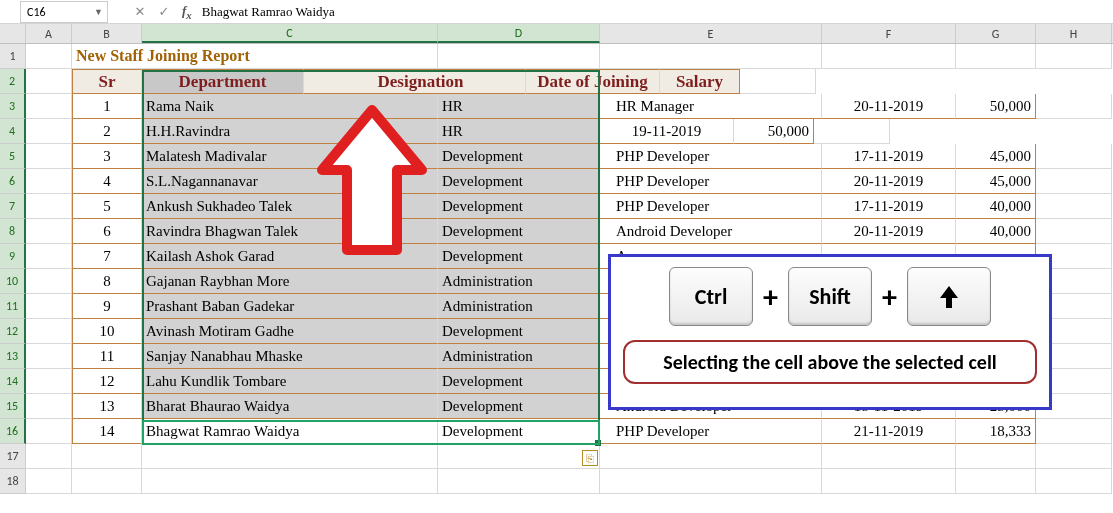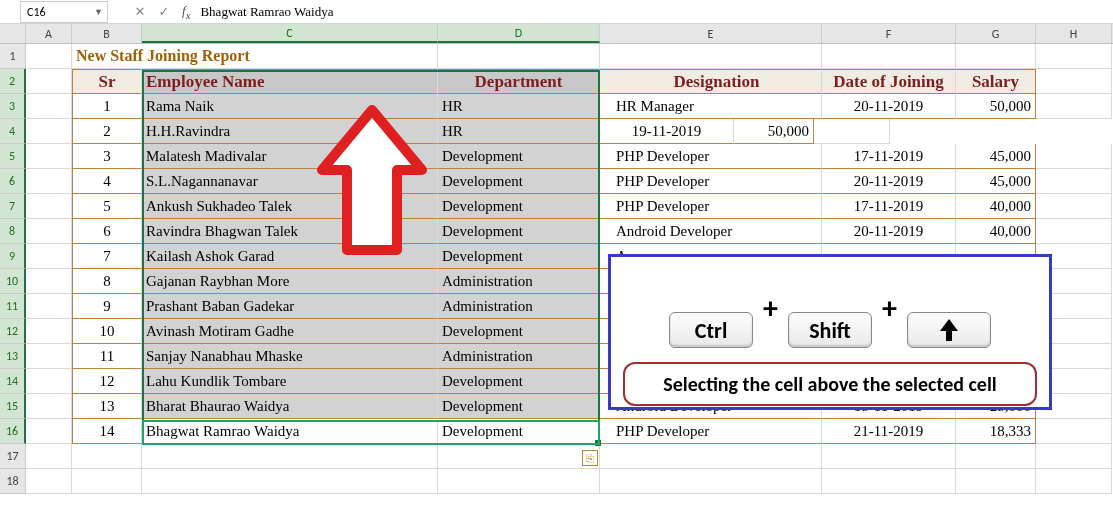--- a/index.html
+++ b/index.html
@@ -38,20 +38,21 @@
   .fx-btn {
     width: 24px; height: 22px;
     display: flex; align-items: center; justify-content: center;
     color: #888; font-size: 13px;
   }
   .fx-label {
     font-style: italic;
     font-family: "Times New Roman", serif;
     font-size: 13px; color: #555;
     padding: 0 6px;
+    font-weight: bold;
   }
   .formula-input {
     flex: 1;
     padding: 0 4px;
     font-size: 13px;
     font-family: Georgia, "Times New Roman", serif;
   }
 
   
   .col-headers {
@@ -165,28 +166,27 @@
     position: absolute;
     left: 608px; top: 254px;
     width: 444px; height: 156px;
     background: #fff;
     border: 3px solid #3838c9;
     padding: 10px 12px;
     font-family: Calibri, Arial, sans-serif;
   }
   .keys-row { display: flex; align-items: center; justify-content: center; gap: 6px; }
   .key {
-    min-width: 84px; height: 36px;
+    min-width: 84px; height: 59px;
     border: 1px solid #888;
     border-radius: 6px;
     background: linear-gradient(#fdfdfd,#e9e9e9);
     display: flex; align-items: center; justify-content: center;
     font-size: 22px; font-weight: bold;
     box-shadow: inset 0 -2px 2px rgba(0,0,0,.15);
-    margin-top: 45px;
   }
   .plus { font-size: 30px; font-weight: bold; padding: 0 4px; }
   .desc-box {
     margin-top: 14px;
     border: 2px solid #a03030;
     border-radius: 12px;
     padding: 8px 12px;
     text-align: center;
     font-size: 20px; font-weight: bold;
   }
@@ -241,21 +241,20 @@
     <div class="cell c-E"></div>
     <div class="cell c-F"></div>
     <div class="cell c-G"></div>
     <div class="cell c-H"></div>
   </div>
 
   <div class="row">
     <div class="row-h sel">2</div>
     <div class="cell c-A"></div>
     <div class="cell c-B head-cell border-l">Sr</div>
-    <div class="cell c-C head-cell" style="justify-content:flex-start;background:#c8c8c8">Employee Name</div>
     <div class="cell c-D head-cell" style="background:#c8c8c8">Department</div>
     <div class="cell c-E head-cell">Designation</div>
     <div class="cell c-F head-cell">Date of Joining</div>
     <div class="cell c-G head-cell border-r-ext">Salary</div>
     <div class="cell c-H"></div>
   </div>
 
   <div id="data-rows">
       <div class="row">
         <div class="row-h sel">3</div>

